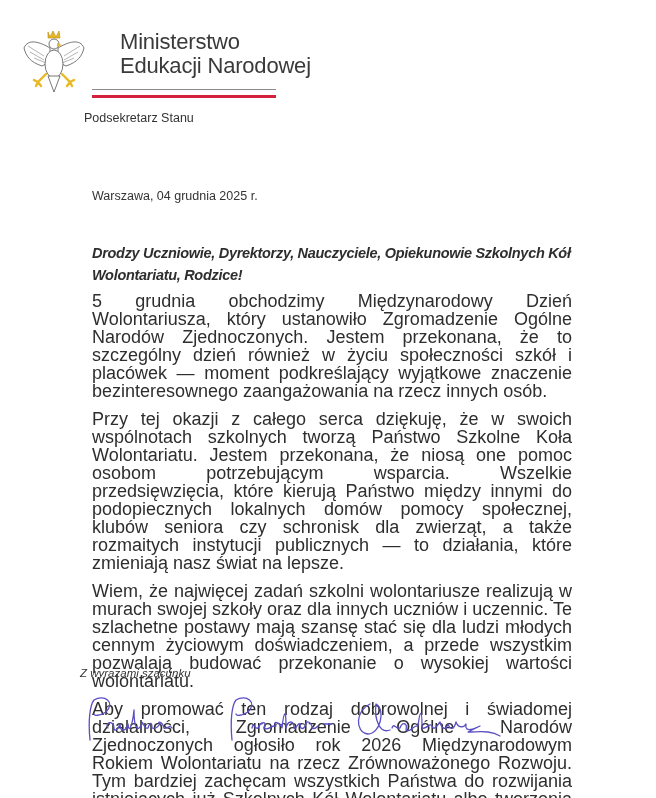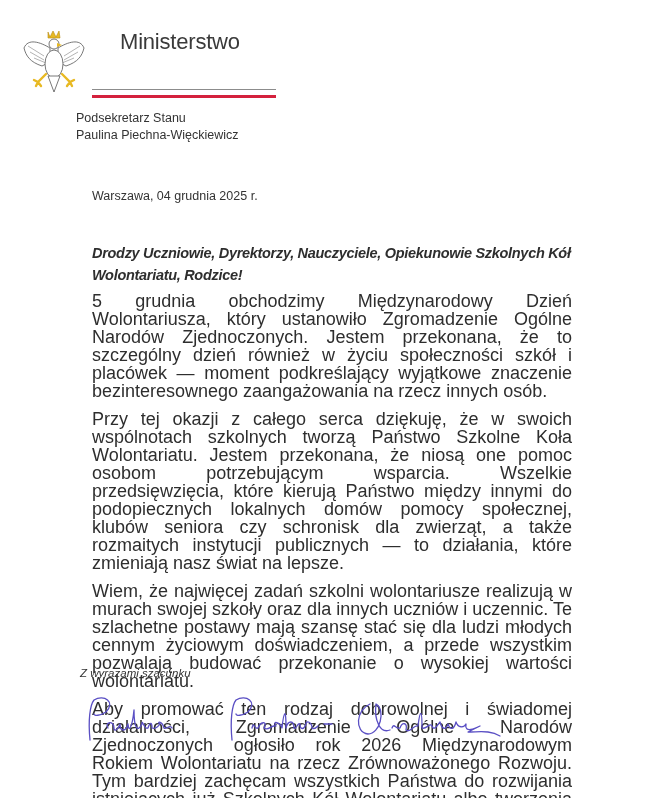--- a/index.html
+++ b/index.html
@@ -3,21 +3,21 @@
 <meta charset="utf-8">
 <style>
   html, body { margin: 0; padding: 0; background: #ffffff; }
   body { width: 656px; height: 798px; position: relative; overflow: hidden;
          font-family: "Liberation Sans", sans-serif; color: #2b2b2b; }
   .logo { position: absolute; left: 22px; top: 28px; width: 64px; height: 72px; }
   .ministry { position: absolute; left: 92px; top: 30px; font-size: 22px; line-height: 24px; color: #3a3a3a; letter-spacing: -0.2px; margin-left: 28px; }
   .ministry div { white-space: nowrap; }
   .rule-gray { position: absolute; left: 92px; top: 89px; width: 184px; height: 1px; background: #8c8c8c; }
   .rule-red { position: absolute; left: 92px; top: 95px; width: 184px; height: 3px; background: #d4213d; }
-  .official { position: absolute; left: 76px; top: 110px; font-size: 12.5px; line-height: 17px; color: #333; }
+  .official { position: absolute; left: 84px; top: 110px; font-size: 12.5px; line-height: 17px; color: #333; }
   .date { position: absolute; left: 92px; top: 189px; font-size: 12.5px; color: #333; text-align: right; }
   .salutation { position: absolute; left: 92px; top: 242px; width: 480px; 
                 font-style: italic; font-weight: bold; font-size: 14.5px; line-height: 22px; color: #2e2e2e; letter-spacing: -0.3px; }
   .body { position: absolute; left: 92px; top: 292px; width: 480px; font-size: 18px; line-height: 18px; color: #2e2e2e; }
   .body p { margin: 0 0 10px 0; text-align: justify; }
   .closing { position: absolute; left: 80px; top: 667px; font-style: italic; font-size: 11.5px; color: #333; }
   .signature { position: absolute; left: 80px; top: 690px; width: 430px; height: 60px; }
 </style>
 </head>
 <body>
@@ -43,27 +43,27 @@
   <ellipse cx="32" cy="36" rx="9" ry="14" fill="#fff" stroke="#555" stroke-width="0.8"></ellipse>
 
   <path d="M26 48 L32 64 L38 48 Z" fill="#fff" stroke="#555" stroke-width="0.8"></path>
 
   <path d="M24 46 L16 54 L12 52 M16 54 L14 58 M16 54 L19 58" stroke="#e8b923" stroke-width="2.4" fill="none" stroke-linecap="round"></path>
   <path d="M40 46 L48 54 L52 52 M48 54 L50 58 M48 54 L45 58" stroke="#e8b923" stroke-width="2.4" fill="none" stroke-linecap="round"></path>
 </svg>
 
 <div class="ministry">
   <div>Ministerstwo</div>
+  <div>Edukacji Narodowej</div>
 </div>
 <div class="rule-gray"></div>
 <div class="rule-red"></div>
 
 <div class="official">
   <div>Podsekretarz Stanu</div>
-  <div>Paulina Piechna-Więckiewicz</div>
 </div>
 
 <div class="date">Warszawa,  04 grudnia 2025 r.</div>
 
 <div class="salutation">Drodzy Uczniowie, Dyrektorzy, Nauczyciele, Opiekunowie Szkolnych Kół Wolontariatu, Rodzice!</div>
 
 <div class="body">
   <p>5 grudnia obchodzimy Międzynarodowy Dzień Wolontariusza, który ustanowiło Zgromadzenie Ogólne Narodów Zjednoczonych. Jestem przekonana, że to szczególny dzień również w życiu społeczności szkół i placówek — moment podkreślający wyjątkowe znaczenie bezinteresownego zaangażowania na rzecz innych osób.</p>
   <p>Przy tej okazji z całego serca dziękuję, że w swoich wspólnotach szkolnych tworzą Państwo Szkolne Koła Wolontariatu. Jestem przekonana, że niosą one pomoc osobom potrzebującym wsparcia. Wszelkie przedsięwzięcia, które kierują Państwo między innymi do podopiecznych lokalnych domów pomocy społecznej, klubów seniora czy schronisk dla zwierząt, a także rozmaitych instytucji publicznych — to działania, które zmieniają nasz świat na lepsze.</p>
   <p>Wiem, że najwięcej zadań szkolni wolontariusze realizują w murach swojej szkoły oraz dla innych uczniów i uczennic. Te szlachetne postawy mają szansę stać się dla ludzi młodych cennym życiowym doświadczeniem, a przede wszystkim pozwalają budować przekonanie o wysokiej wartości wolontariatu.</p>

